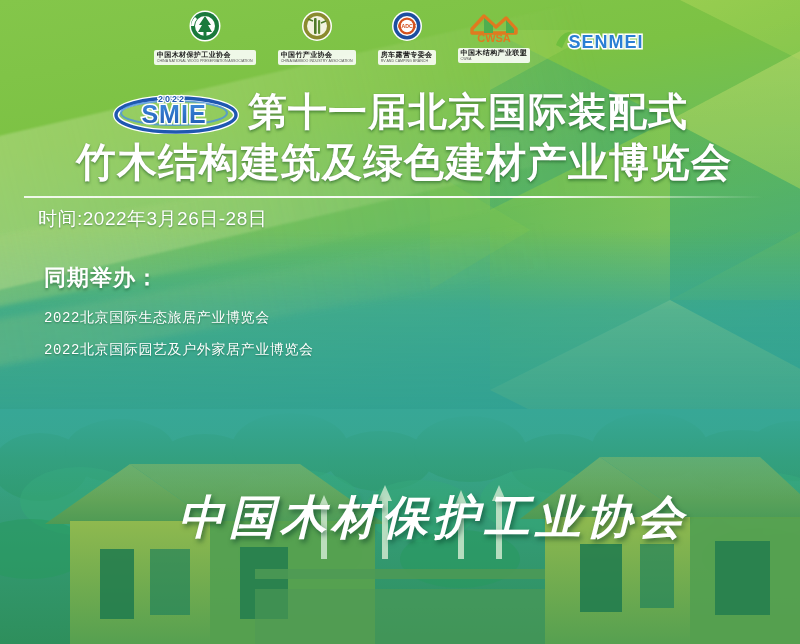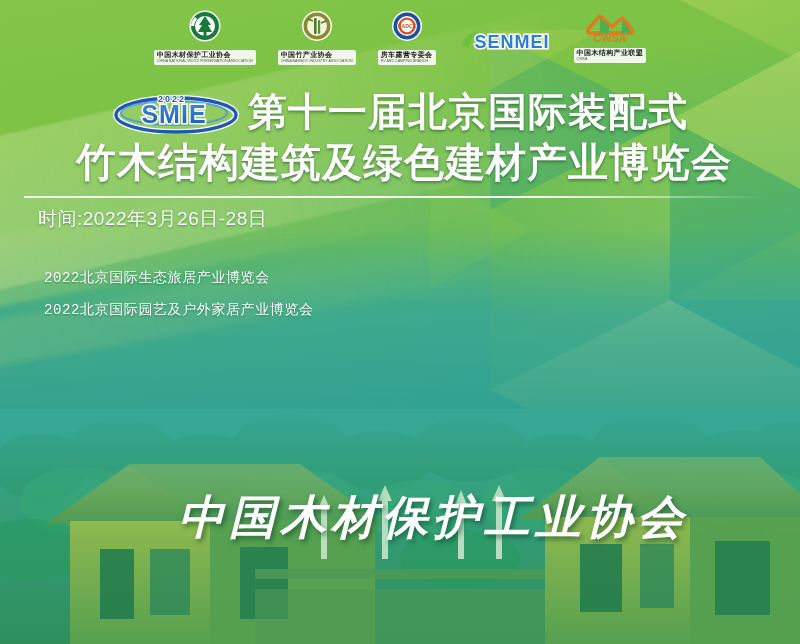--- a/index.html
+++ b/index.html
@@ -338,41 +338,41 @@
           <circle cx="18" cy="17" r="6.2" fill="#ffffff"></circle>
           <text x="18" y="19.4" font-size="5.2" font-family="Liberation Sans, sans-serif" font-weight="bold" fill="#d4521f" text-anchor="middle">CADCE</text>
         </svg>
       </div>
       <div class="cap">
         <span>房车露营专委会</span>
         <span class="sub">RV AND CAMPING BRANCH</span>
       </div>
     </div>
 
-    <div class="logo" style="justify-content:center;">
-      <div class="mark" style="margin-top:12px;">
-        <svg width="94" height="26" viewBox="0 0 94 26">
-          <path d="M4 17 C8 6 16 3 20 4 C15 8 13 14 10 20 Z" fill="#6fbf3e"></path>
-          <text x="54" y="20" font-size="18" font-family="Liberation Sans, sans-serif" font-weight="bold" fill="#2a7fd4" text-anchor="middle" letter-spacing="1" style="paint-order:stroke;stroke:#ffffff;stroke-width:3px;">SENMEI</text>
-        </svg>
-      </div>
-    </div>
-
     <div class="logo">
       <div class="mark">
         <svg width="56" height="34" viewBox="0 0 56 34">
           <path d="M6 20 L18 7 L30 18 L40 9 L50 20 L50 24 L6 24 Z" fill="none" stroke="#e07a1f" stroke-width="3.4" stroke-linejoin="round"></path>
           <path d="M18 9 L27 17 L27 24 L18 24 Z" fill="#4fae4f"></path>
           <path d="M40 11 L48 20 L48 24 L40 24 Z" fill="#4fae4f"></path>
           <text x="28" y="33" font-size="11" font-family="Liberation Sans, sans-serif" font-weight="bold" fill="#e07a1f" text-anchor="middle">CWSA</text>
         </svg>
       </div>
       <div class="cap">
         <span>中国木结构产业联盟</span>
         <span class="sub">CWSA</span>
+      </div>
+    </div>
+
+    <div class="logo" style="justify-content:center;">
+      <div class="mark" style="margin-top:12px;">
+        <svg width="94" height="26" viewBox="0 0 94 26">
+          <path d="M4 17 C8 6 16 3 20 4 C15 8 13 14 10 20 Z" fill="#6fbf3e"></path>
+          <text x="54" y="20" font-size="18" font-family="Liberation Sans, sans-serif" font-weight="bold" fill="#2a7fd4" text-anchor="middle" letter-spacing="1" style="paint-order:stroke;stroke:#ffffff;stroke-width:3px;">SENMEI</text>
+        </svg>
       </div>
     </div>
 
   </div>
 
   <div class="title-wrap">
     <div class="title-row1">
       <div class="smie">
         <svg width="128" height="44" viewBox="0 0 128 44">
           <defs>
@@ -394,19 +394,20 @@
     <div class="t-line2">竹木结构建筑及绿色建材产业博览会</div>
   </div>
 
   <div class="divider"></div>
 
   <div class="meta">
     <div>时间:2022年3月26日-28日</div>
   </div>
 
   <div class="sametime">
+    <div class="st-head">同期举办：</div>
     <div class="st-item">2022北京国际生态旅居产业博览会</div>
     <div class="st-item">2022北京国际园艺及户外家居产业博览会</div>
   </div>
 
   <div class="slogan2">中国木材保护工业协会</div>
 
 </div>
 
 </body></html>

